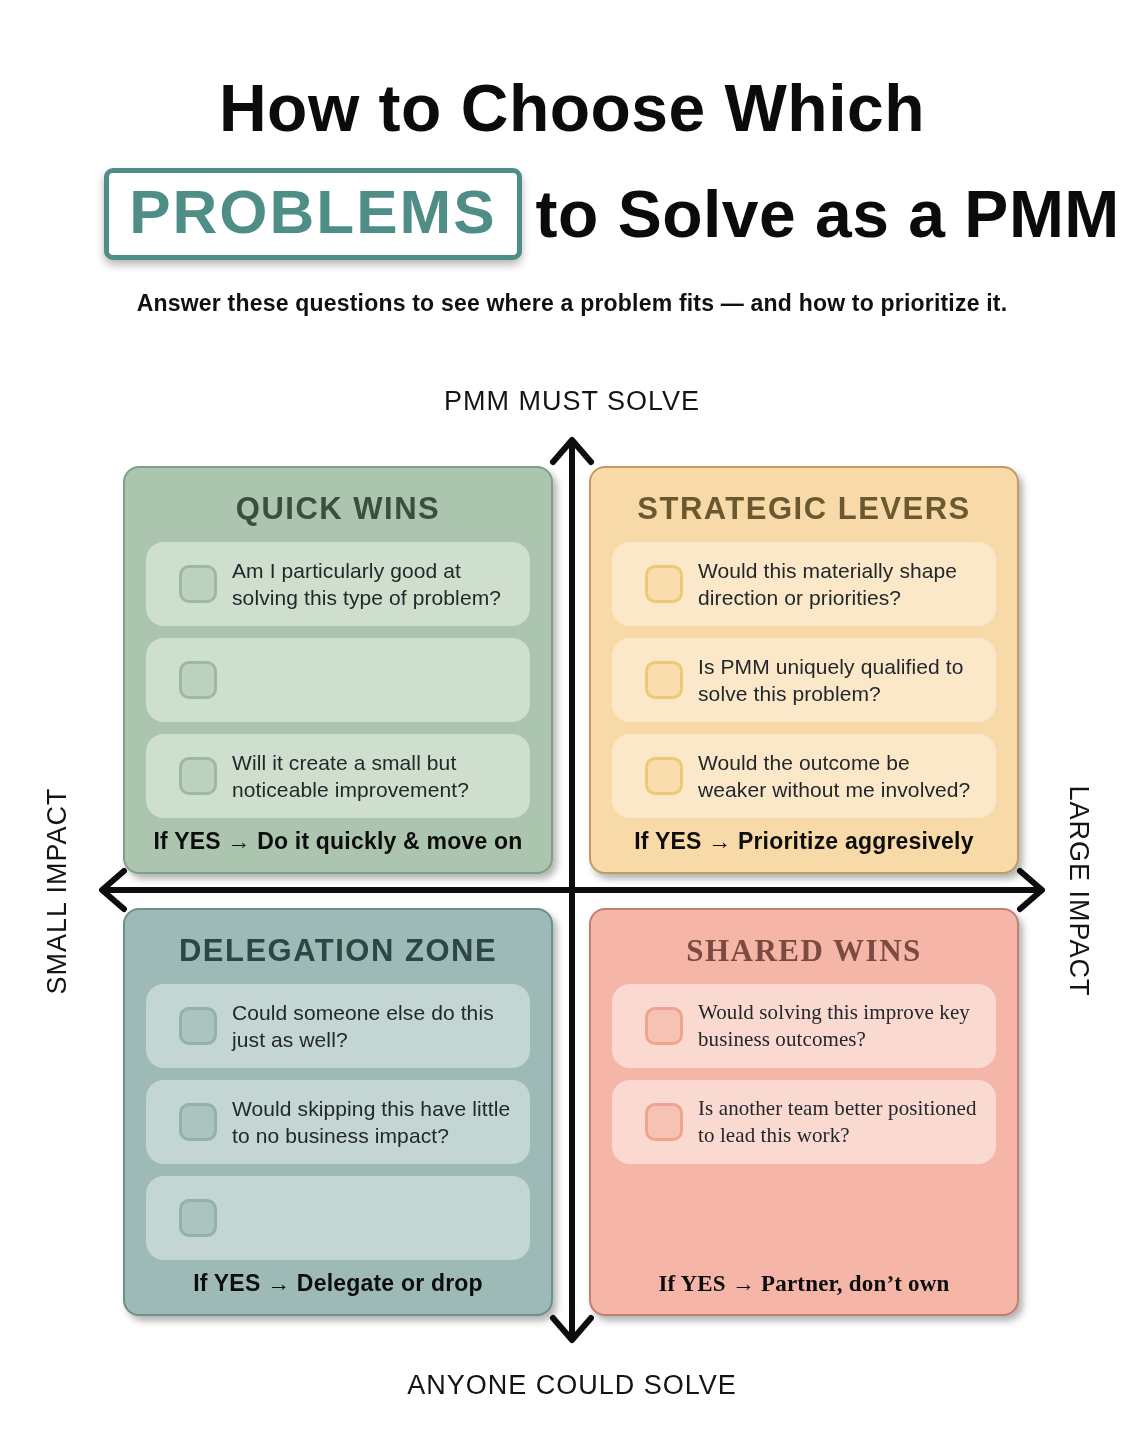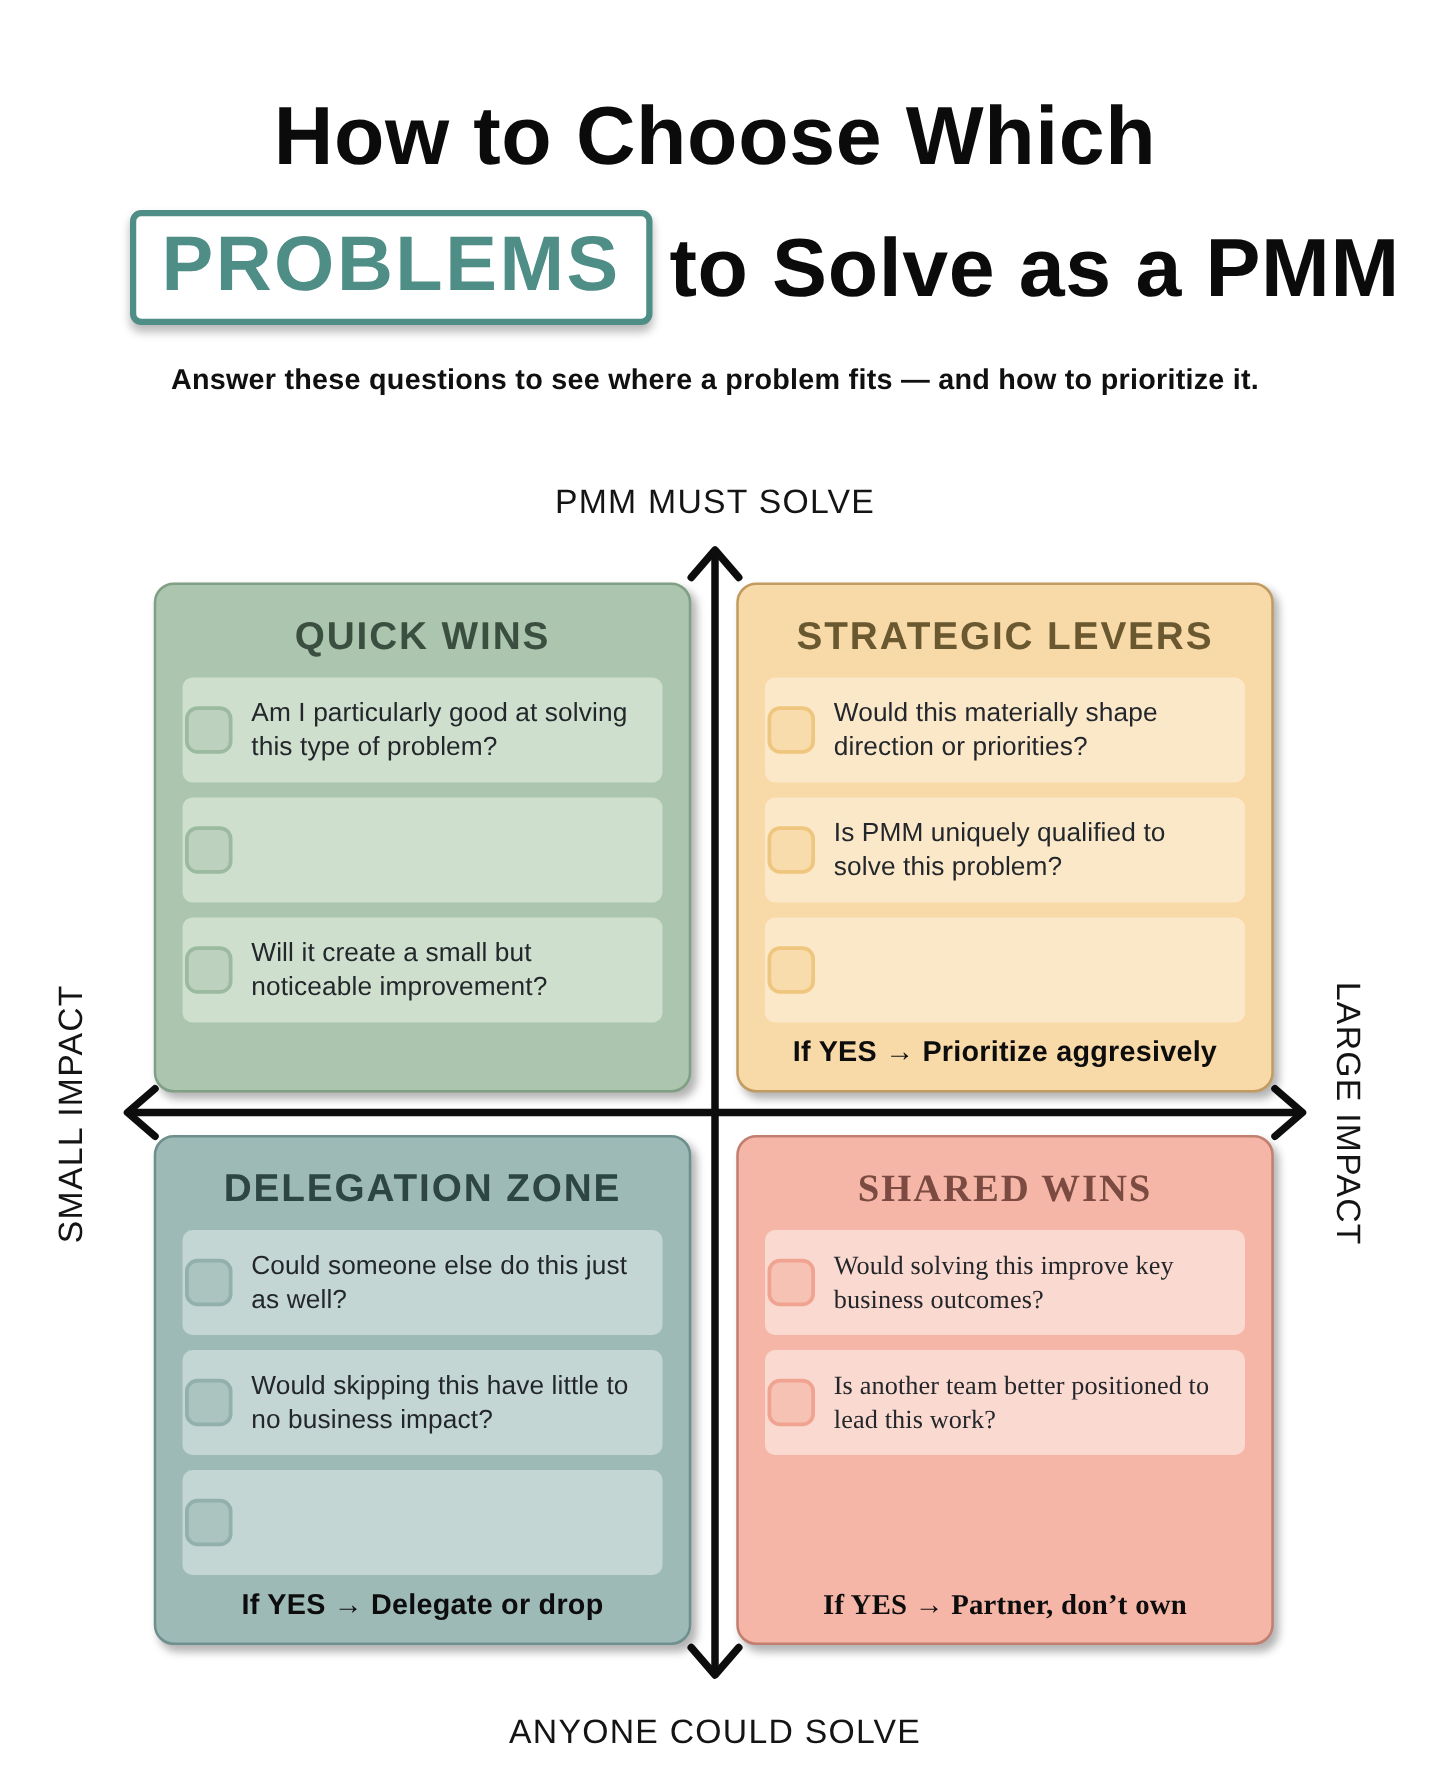--- a/index.html
+++ b/index.html
@@ -44,22 +44,22 @@
   .quad {
     position:absolute; width:430px; height:408px; box-sizing:border-box;
     border-radius:16px; border:2px solid; box-shadow:4px 5px 7px rgba(0,0,0,0.3);
   }
   .quad h2 {
     margin:24px 0 0; text-align:center; font-size:31px; font-weight:800;
     letter-spacing:1.5px; line-height:1.1;
   }
   .cards { display:flex; flex-direction:column; gap:12px; margin:16px 21px 0; }
   .card {
-    display:flex; align-items:center; gap:15px; border-radius:8px;
-    padding:12px 14px 12px 2px; box-sizing:border-box; min-height:84px;
+    display:flex; align-items:center; gap:15px; border-radius:18px;
+    padding:12px 14px 12px 33px; box-sizing:border-box; min-height:84px;
   }
   .cb {
     width:38px; height:38px; border-radius:10px; border:3px solid;
     box-sizing:border-box; flex:0 0 auto;
   }
   .card-text { font-size:21px; line-height:1.3; color:#23272b; letter-spacing:0.1px; }
   .quad-footer {
     position:absolute; bottom:17px; left:0; width:100%; text-align:center;
     font-size:23px; font-weight:700; color:#0d0d0d; letter-spacing:0.2px;
   }
@@ -120,35 +120,37 @@
         <span class="card-text">Am I particularly good at solving this type of problem?</span>
       </div>
       <div class="card">
         <span class="cb"></span>
       </div>
       <div class="card">
         <span class="cb"></span>
         <span class="card-text">Will it create a small but noticeable improvement?</span>
       </div>
     </div>
+    <div class="quad-footer">If YES → Do it quickly &amp; move on</div>
   </section>
 
   <section class="quad sl">
     <h2>STRATEGIC LEVERS</h2>
     <div class="cards">
       <div class="card">
         <span class="cb"></span>
         <span class="card-text">Would this materially shape direction or priorities?</span>
       </div>
       <div class="card">
         <span class="cb"></span>
         <span class="card-text">Is PMM uniquely qualified to solve this problem?</span>
       </div>
       <div class="card">
         <span class="cb"></span>
+        <span class="card-text">Would the outcome be weaker without me involved?</span>
       </div>
     </div>
     <div class="quad-footer">If YES → Prioritize aggresively</div>
   </section>
 
   <section class="quad dz">
     <h2>DELEGATION ZONE</h2>
     <div class="cards">
       <div class="card">
         <span class="cb"></span>

